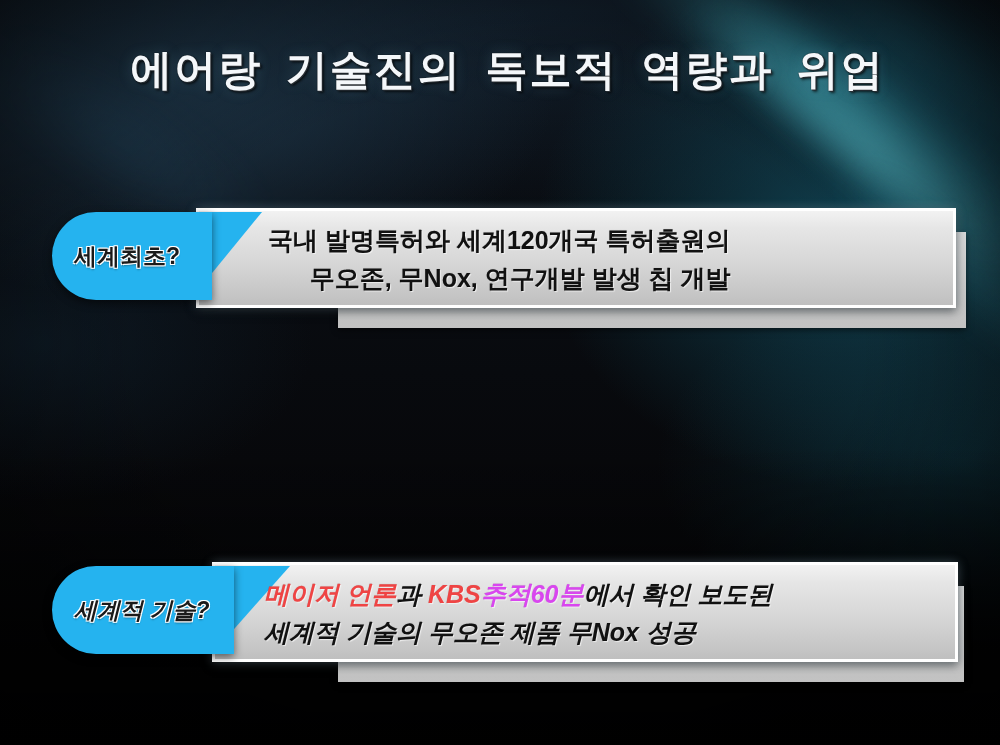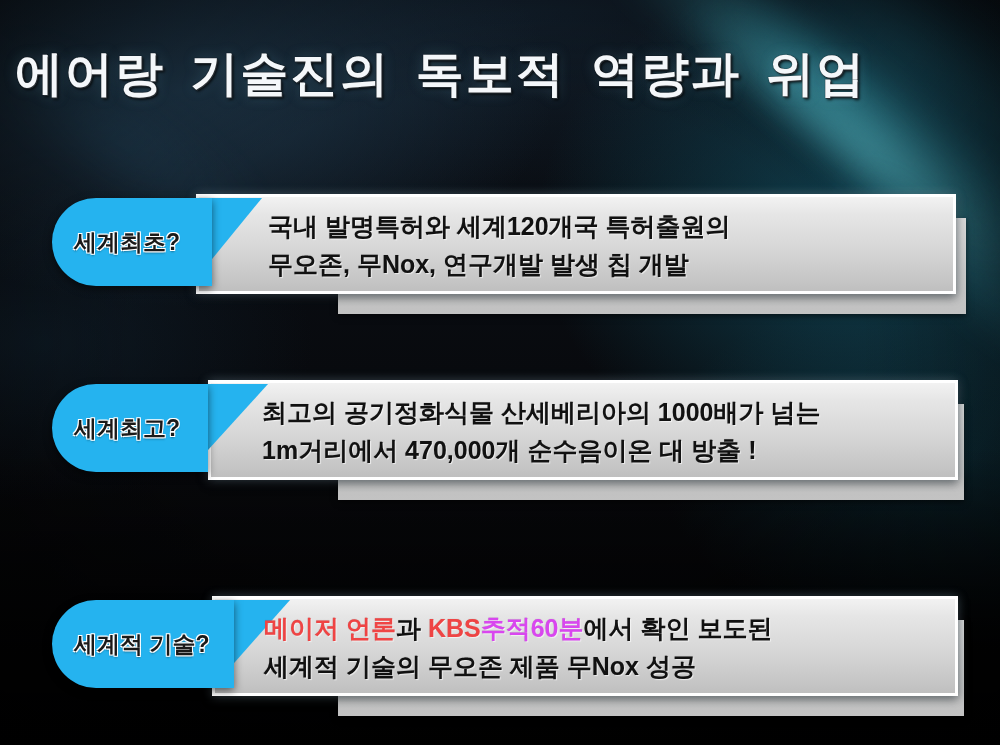--- a/index.html
+++ b/index.html
@@ -73,38 +73,39 @@
   }
   .bg-bottomfade {
     background: linear-gradient(180deg, rgba(0,0,0,0) 60%, rgba(0,0,0,0.75) 88%, rgba(0,0,0,0.95) 100%);
   }
 
   
   #title {
     position: absolute;
     left: 15px; right: 0;
     top: 42px;
-    font-size: 48px;
+    text-align: center;
+    font-size: 42px;
     font-weight: bold;
     letter-spacing: 2px;
     color: #f4f7fa;
     word-spacing: 10px;
     text-shadow:
       0 0 1px #000,
       1px 1px 0 #2b3238,
       2px 2px 3px rgba(0,0,0,0.85),
       0 0 14px rgba(120,190,220,0.25);
     white-space: nowrap;
   }
 
   
   .row { position: absolute; left: 0; width: 1000px; height: 120px; }
-  .row-1 { top: 194px; }
+  .row-1 { top: 208px; text-align: right; }
   .row-2 { top: 380px; }
-  .row-3 { top: 596px; }
+  .row-3 { top: 562px; font-style: italic; }
 
   
   .card-shadow {
     position: absolute;
     top: 24px;
     height: 96px;
     background: linear-gradient(180deg, #d9d9d9 0%, #c9c9c9 55%, #c2c2c2 100%);
     box-shadow: 0 2px 6px rgba(0,0,0,0.55);
   }
 
@@ -214,32 +215,20 @@
     <div class="badge-wedge"></div>
     <div class="badge">
       <span class="badge-label">세계최초?</span>
     </div>
     <div class="card-text">
       <span class="ln"><span class="seg-dark">국내 발명특허와 세계120개국 특허출원의</span></span>
       <span class="ln"><span class="seg-dark">무오존, 무Nox, 연구개발 발생 칩 개발</span></span>
     </div>
   </div>
 
-  <div class="row row-2">
-    <div class="card-shadow"></div>
-    <div class="card"></div>
-    <div class="badge-wedge"></div>
-    <div class="badge">
-      <span class="badge-label">세계최고?</span>
-    </div>
-    <div class="card-text">
-      <span class="ln"><span class="seg-dark">최고의 공기정화식물 산세베리아의 1000배가 넘는</span></span>
-      <span class="ln"><span class="seg-dark">1m거리에서 470,000개 순수음이온 대 방출 !</span></span>
-    </div>
-  </div>
 
   <div class="row row-3">
     <div class="card-shadow"></div>
     <div class="card"></div>
     <div class="badge-wedge"></div>
     <div class="badge">
       <span class="badge-label">세계적 기술?</span>
     </div>
     <div class="card-text">
       <span class="ln"><span class="seg-red">메이저 언론</span><span class="seg-dark">과 </span><span class="seg-red">KBS</span><span class="seg-blue">추적60분</span><span class="seg-dark">에서 확인 보도된</span></span>

